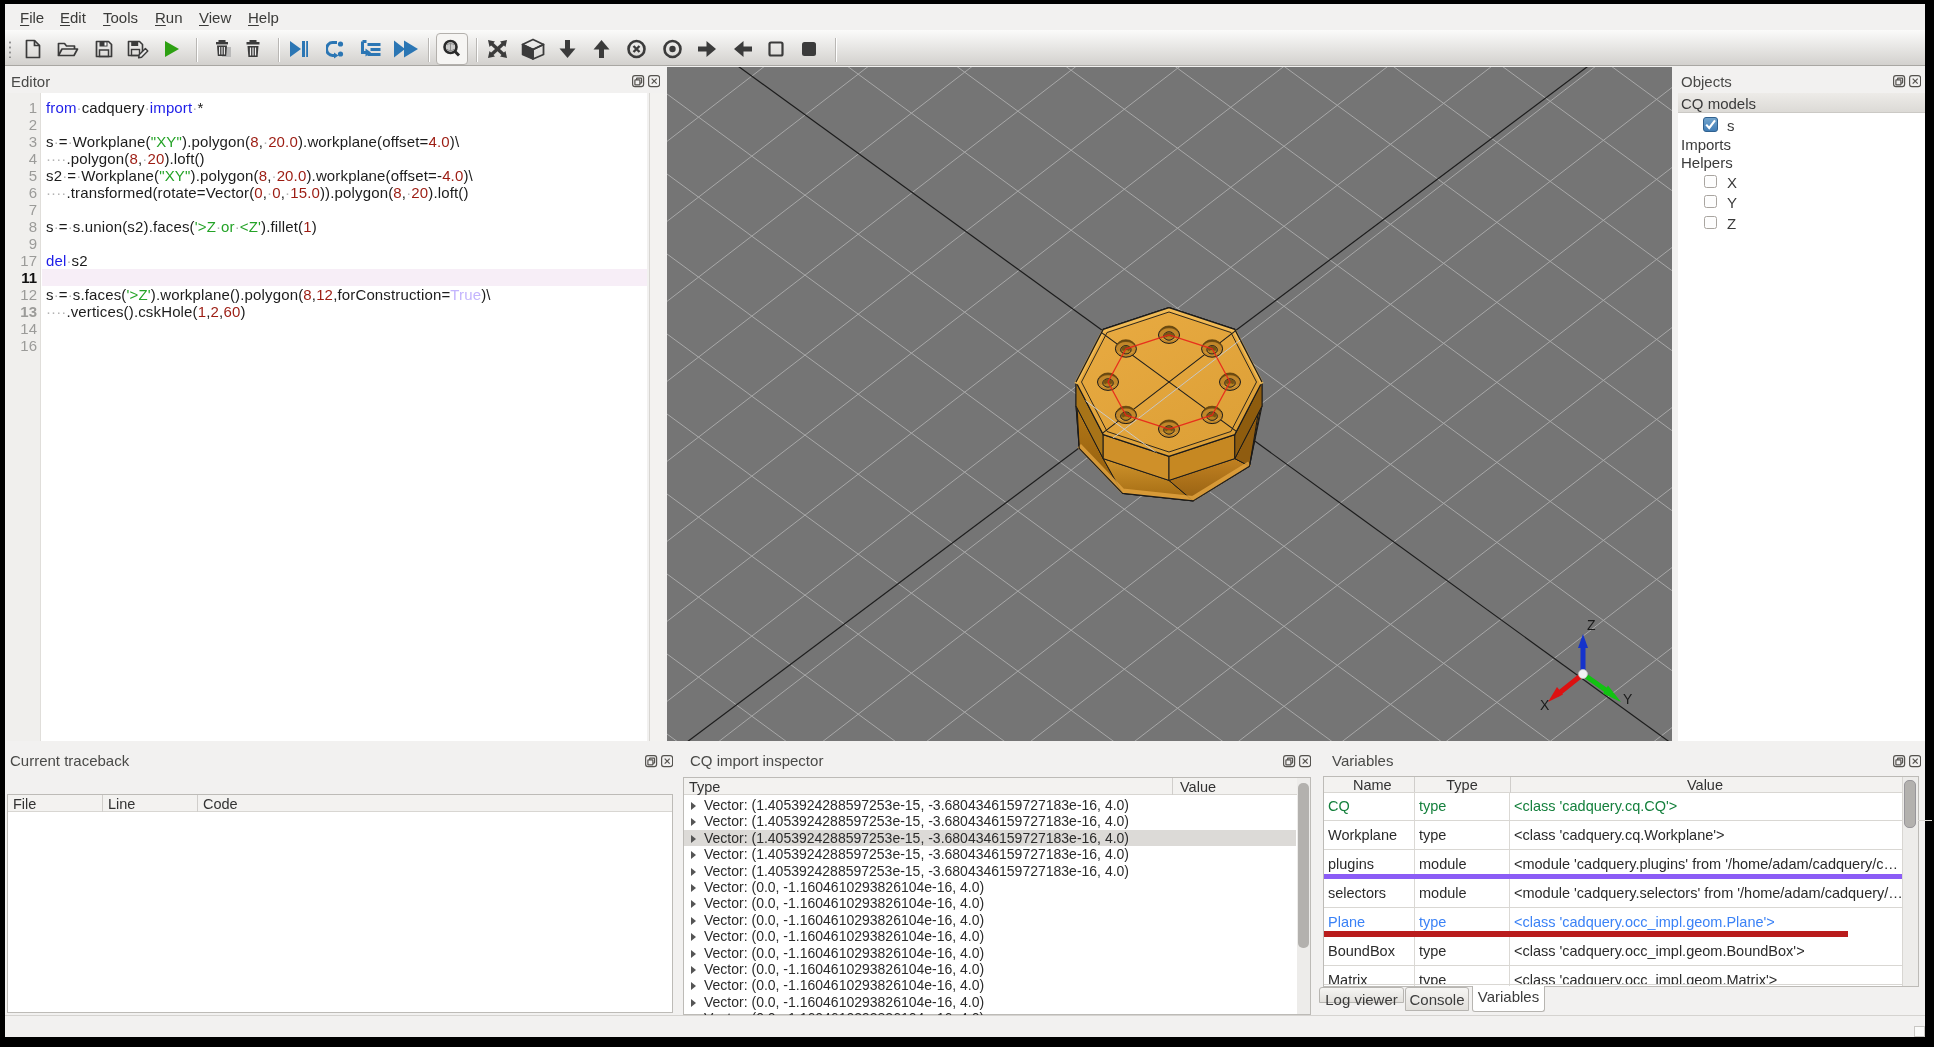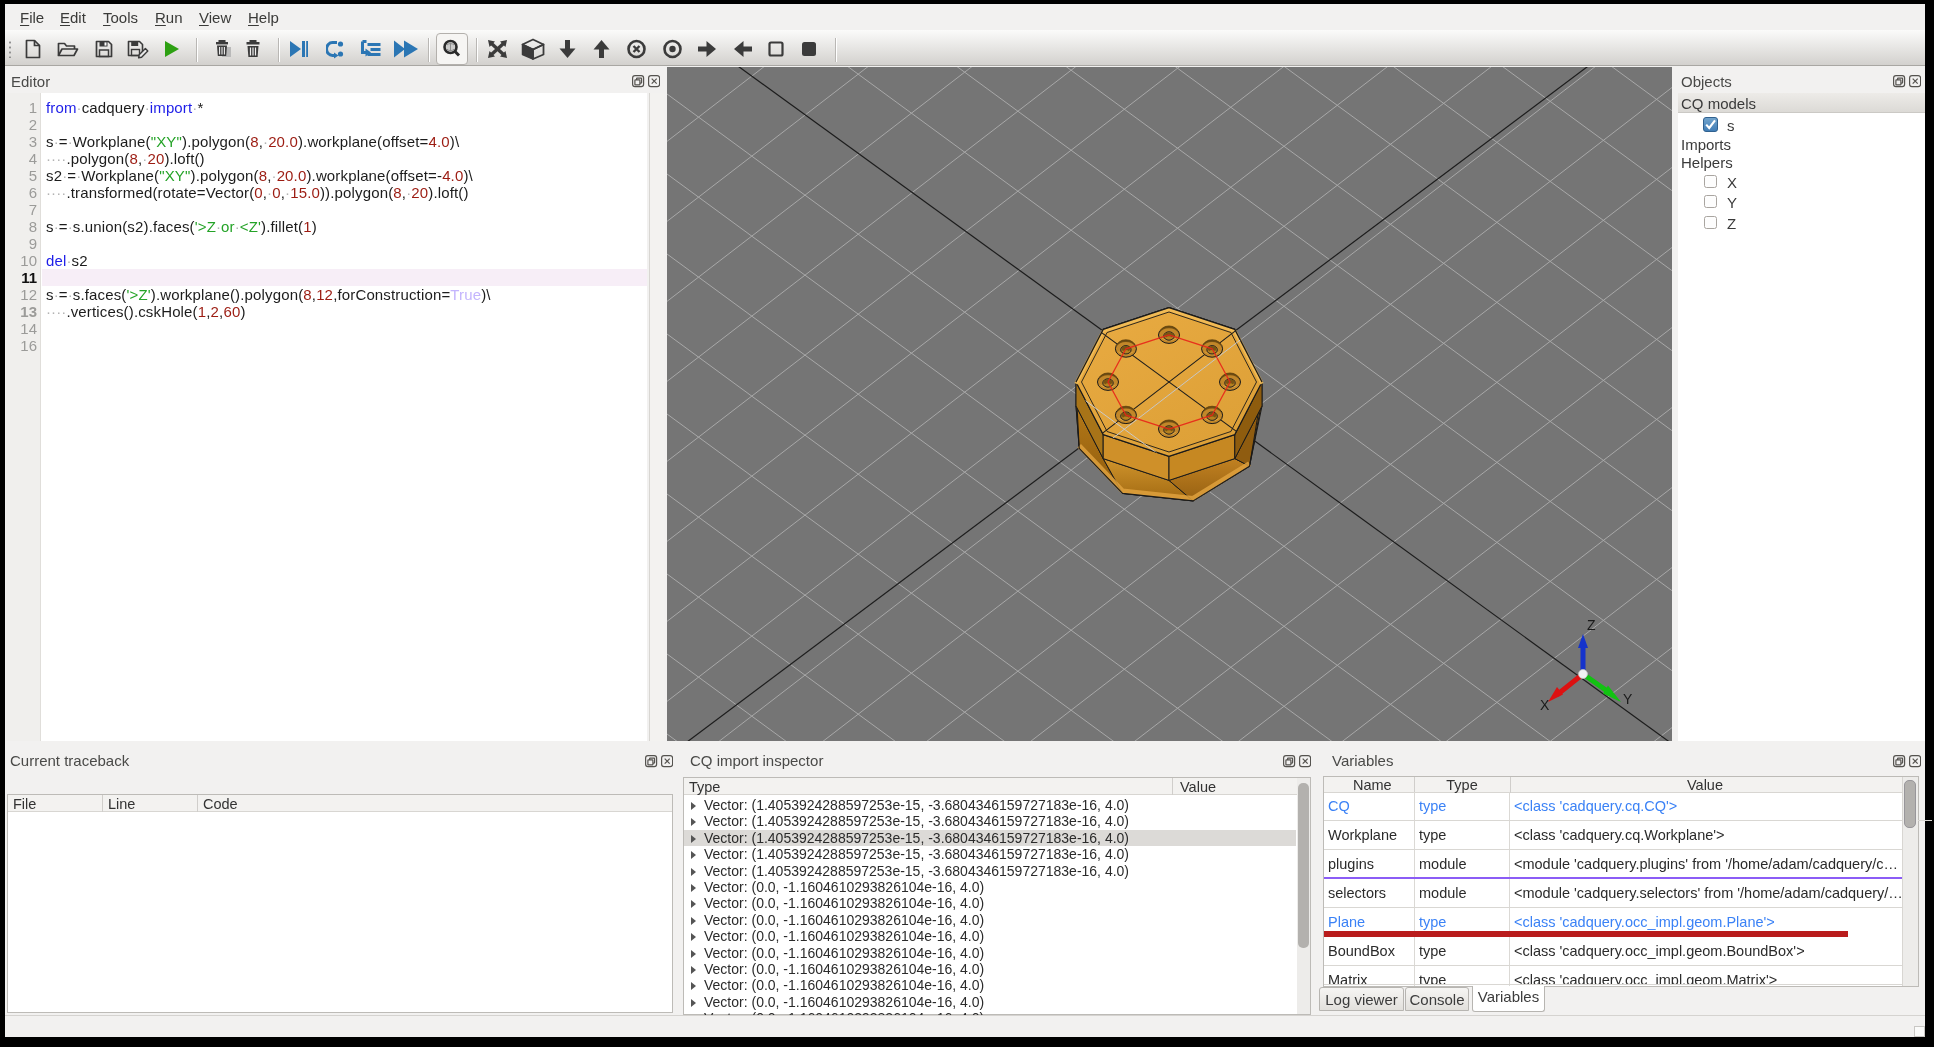--- a/index.html
+++ b/index.html
@@ -164,21 +164,21 @@
 <div style="position:absolute;left:42px;top:269px;width:605px;height:17px;background:#f7eef7"></div>
 <div class="gl" style="top:99px;">1</div>
 <div class="gl" style="top:116px;">2</div>
 <div class="gl" style="top:133px;">3</div>
 <div class="gl" style="top:150px;">4</div>
 <div class="gl" style="top:167px;">5</div>
 <div class="gl" style="top:184px;">6</div>
 <div class="gl" style="top:201px;">7</div>
 <div class="gl" style="top:218px;">8</div>
 <div class="gl" style="top:235px;">9</div>
-<div class="gl" style="top:252px;">10</div>
+<div class="gl" style="top:252px;">17</div>
 <div class="gl" style="top:269px;color:#111;font-weight:bold;">11</div>
 <div class="gl" style="top:286px;">12</div>
 <div class="gl" style="top:303px;font-weight:bold;">13</div>
 <div class="gl" style="top:320px;">14</div>
 <div class="gl" style="top:337px;">16</div>
 <div class="cl" style="top:99px"><b class="k">from</b><i>·</i>cadquery<i>·</i><b class="k">import</b><i>·</i>*</div>
 <div class="cl" style="top:133px">s<i>·</i>=<i>·</i>Workplane(<b class="s">"XY"</b>).polygon(<b class="n">8</b>,<i>·</i><b class="n">20.0</b>).workplane(offset=<b class="n">4.0</b>)\</div>
 <div class="cl" style="top:150px"><i>····</i>.polygon(<b class="n">8</b>,<i>·</i><b class="n">20</b>).loft()</div>
 <div class="cl" style="top:167px">s2<i>·</i>=<i>·</i>Workplane(<b class="s">"XY"</b>).polygon(<b class="n">8</b>,<i>·</i><b class="n">20.0</b>).workplane(offset=-<b class="n">4.0</b>)\</div>
 <div class="cl" style="top:184px"><i>····</i>.transformed(rotate=Vector(<b class="n">0</b>,<i>·</i><b class="n">0</b>,<i>·</i><b class="n">15.0</b>)).polygon(<b class="n">8</b>,<i>·</i><b class="n">20</b>).loft()</div>
@@ -441,31 +441,31 @@
   </svg>
 <div style="position:absolute;left:1323px;top:776px;width:596px;height:211px;background:#fff;border:1px solid #bdbbb7"></div>
 <div style="position:absolute;left:1324px;top:777px;width:594px;height:16px;background:#f3f2f0;border-bottom:1px solid #d8d6d2"></div>
 <div class="hdr" style="left:1353px;width:94px;text-align:left;top:777px">Name</div>
 <div class="hdr" style="left:1414px;width:96px;text-align:center;top:777px">Type</div>
 <div class="hdr" style="left:1510px;width:390px;text-align:center;top:777px">Value</div>
 <div style="position:absolute;left:1414px;top:777px;width:1px;height:16px;background:#d0cecb"></div>
 <div style="position:absolute;left:1510px;top:777px;width:1px;height:16px;background:#d0cecb"></div>
 <div style="position:absolute;left:1414px;top:792px;width:1px;height:194px;background:#dbd9d5"></div>
 <div style="position:absolute;left:1509px;top:792px;width:1px;height:194px;background:#dbd9d5"></div>
-<div style="position:absolute;left:1324px;top:792px;width:608px;height:29px;border-bottom:1px solid #d9d7d3;font-size:14.5px;color:#3b82f6;overflow:hidden">
+<div style="position:absolute;left:1324px;top:792px;width:608px;height:29px;border-bottom:1px solid #d9d7d3;font-size:14.5px;color:#15803d;overflow:hidden">
 <span style="position:absolute;left:4px;top:6px">CQ</span>
 <span style="position:absolute;left:95px;top:6px">type</span>
 <span style="position:absolute;left:190px;top:6px;width:384px;white-space:nowrap;display:inline-block">&lt;class 'cadquery.cq.CQ'&gt;</span>
   </div>
 <div style="position:absolute;left:1324px;top:821px;width:578px;height:29px;border-bottom:1px solid #d9d7d3;font-size:14.5px;color:#2b2b2b;overflow:hidden">
 <span style="position:absolute;left:4px;top:6px">Workplane</span>
 <span style="position:absolute;left:95px;top:6px">type</span>
 <span style="position:absolute;left:190px;top:6px;width:384px;white-space:nowrap;display:inline-block">&lt;class 'cadquery.cq.Workplane'&gt;</span>
   </div>
-<div style="position:absolute;left:1324px;top:850px;width:578px;height:29px;border-bottom:2px solid #8b5cf6;font-size:14.5px;color:#2b2b2b;overflow:hidden">
+<div style="position:absolute;left:1324px;top:850px;width:578px;height:29px;border-bottom:5px solid #8b5cf6;font-size:14.5px;color:#2b2b2b;overflow:hidden">
 <span style="position:absolute;left:4px;top:6px">plugins</span>
 <span style="position:absolute;left:95px;top:6px">module</span>
 <span style="position:absolute;left:190px;top:6px;width:384px;white-space:nowrap;display:inline-block">&lt;module 'cadquery.plugins' from '/home/adam/cadquery/c…</span>
   </div>
 <div style="position:absolute;left:1324px;top:879px;width:578px;height:29px;border-bottom:1px solid #d9d7d3;font-size:14.5px;color:#2b2b2b;overflow:hidden">
 <span style="position:absolute;left:4px;top:6px">selectors</span>
 <span style="position:absolute;left:95px;top:6px">module</span>
 <span style="position:absolute;left:190px;top:6px;width:384px;white-space:nowrap;display:inline-block">&lt;module 'cadquery.selectors' from '/home/adam/cadquery/…</span>
   </div>
 <div style="position:absolute;left:1324px;top:908px;width:524px;height:29px;border-bottom:6px solid #b91c1c;font-size:14.5px;color:#3b82f6;overflow:hidden">
@@ -479,17 +479,17 @@
 <span style="position:absolute;left:190px;top:6px;width:384px;white-space:nowrap;display:inline-block">&lt;class 'cadquery.occ_impl.geom.BoundBox'&gt;</span>
   </div>
 <div style="position:absolute;left:1324px;top:966px;width:578px;height:19px;border-bottom:1px solid #d9d7d3;font-size:14.5px;color:#2b2b2b;overflow:hidden">
 <span style="position:absolute;left:4px;top:6px">Matrix</span>
 <span style="position:absolute;left:95px;top:6px">type</span>
 <span style="position:absolute;left:190px;top:6px;width:384px;white-space:nowrap;display:inline-block">&lt;class 'cadquery.occ_impl.geom.Matrix'&gt;</span>
   </div>
 <div style="position:absolute;left:1902px;top:777px;width:16px;height:209px;background:#edecea;border-left:1px solid #d8d6d2"></div>
 <div style="position:absolute;left:1904px;top:780px;width:12px;height:48px;background:#b3b1ae;border-radius:5px;border:1px solid #98969a"></div>
 
-<div style="position:absolute;left:1319px;top:987px;width:85px;height:24px;background:linear-gradient(#f6f5f3,#e2e0dc);border:1px solid #b7b5b1;border-radius:3px 3px 0 0;font-size:15px;color:#3c3c3c;text-align:center;line-height:23px">Log viewer</div>
+<div style="position:absolute;left:1319px;top:987px;width:85px;height:16px;background:linear-gradient(#f6f5f3,#e2e0dc);border:1px solid #b7b5b1;border-radius:3px 3px 0 0;font-size:15px;color:#3c3c3c;text-align:center;line-height:23px">Log viewer</div>
 <div style="position:absolute;left:1405px;top:987px;width:64px;height:24px;background:linear-gradient(#f6f5f3,#e2e0dc);border:1px solid #b7b5b1;border-radius:3px 3px 0 0;font-size:15px;color:#3c3c3c;text-align:center;line-height:23px">Console</div>
 <div style="position:absolute;left:1472px;top:986px;width:73px;height:26px;background:#fff;border:1px solid #b7b5b1;border-top:none;border-radius:0 0 3px 3px;font-size:15px;color:#3c3c3c;text-align:center;line-height:22px">Variables</div>
 
 <div style="position:absolute;left:5px;top:1015px;width:1920px;height:22px;background:#f2f1f0;border-top:1px solid #d5d3d0"></div>
 <div style="position:absolute;left:1914px;top:1026px;width:11px;height:11px;background:#fbfbfa;border:1px solid #c9c7c4"></div>
 </body></html>

